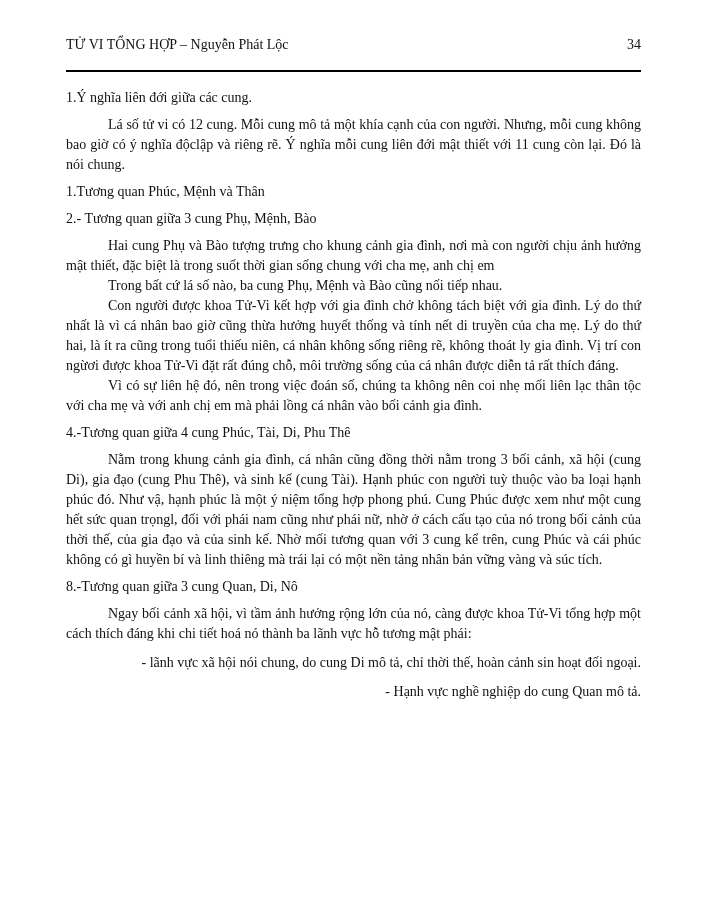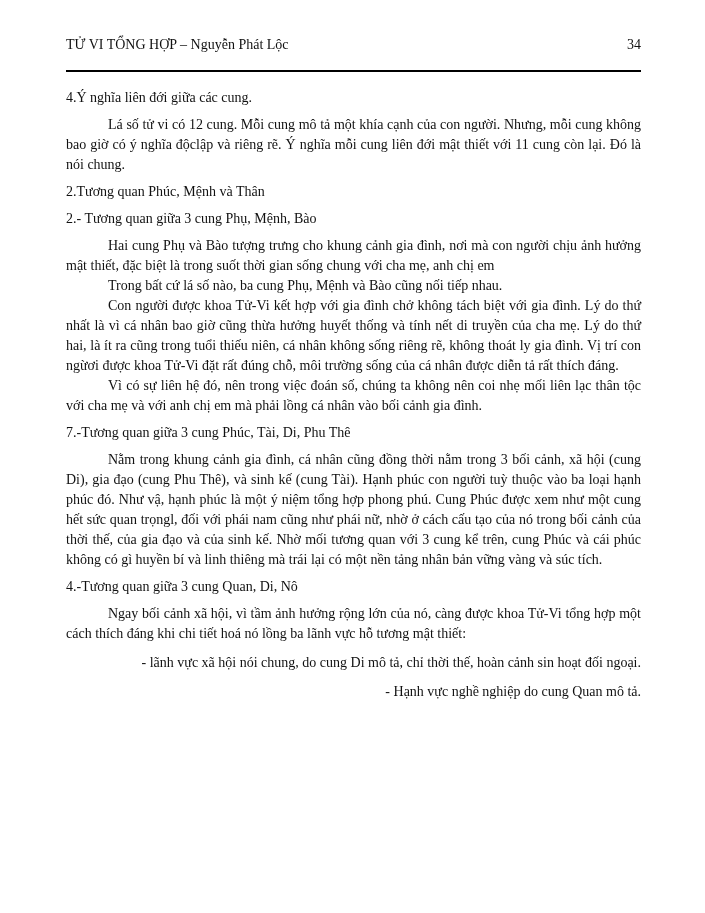--- a/index.html
+++ b/index.html
@@ -54,29 +54,29 @@
 <div class="page">
 
   <div class="hdr">
     <span>TỬ VI TỔNG HỢP – Nguyễn Phát Lộc</span>
     <span>34</span>
   </div>
 
   <hr class="rule">
 
   <div class="content">
-    <div class="h">4.Ý nghĩa liên đới giữa các cung.</div>
+    <div class="h">1.Ý nghĩa liên đới giữa các cung.</div>
     <div class="p">Lá số tử vi có 12 cung. Mỗi cung mô tả một khía cạnh của con người. Nhưng, mỗi cung không bao giờ có ý nghĩa độclập và riêng rẽ. Ý nghĩa mỗi cung liên đới mật thiết với 11 cung còn lại. Đó là nói chung.</div>
-    <div class="h">2.Tương quan Phúc, Mệnh và Thân</div>
+    <div class="h">1.Tương quan Phúc, Mệnh và Thân</div>
     <div class="h">2.- Tương quan giữa 3 cung Phụ, Mệnh, Bào</div>
     <div class="p">Hai cung Phụ và Bào tượng trưng cho khung cảnh gia đình, nơi mà con người chịu ảnh hưởng mật thiết, đặc biệt là trong suốt thời gian sống chung với cha mẹ, anh chị em</div>
     <div class="p">Trong bất cứ lá số nào, ba cung Phụ, Mệnh và Bào cũng nối tiếp nhau.</div>
     <div class="p">Con người được khoa Tử-Vi kết hợp với gia đình chở không tách biệt với gia đình. Lý do thứ nhất là vì cá nhân bao giờ cũng thừa hưởng huyết thống và tính nết di truyền của cha mẹ. Lý do thứ hai, là ít ra cũng trong tuổi thiếu niên, cá nhân không sống riêng rẽ, không thoát ly gia đình. Vị trí con ngừơi được khoa Tử-Vi đặt rất đúng chỗ, môi trường sống của cá nhân được diễn tả rất thích đáng.</div>
     <div class="p">Vì có sự liên hệ đó, nên trong việc đoán số, chúng ta không nên coi nhẹ mối liên lạc thân tộc với cha mẹ và với anh chị em mà phải lồng cá nhân vào bối cảnh gia đình.</div>
-    <div class="h">7.-Tương quan giữa 3 cung Phúc, Tài, Di, Phu Thê</div>
+    <div class="h">4.-Tương quan giữa 4 cung Phúc, Tài, Di, Phu Thê</div>
     <div class="p">Nằm trong khung cảnh gia đình, cá nhân cũng đồng thời nằm trong 3 bối cảnh, xã hội (cung Di), gia đạo (cung Phu Thê), và sinh kế (cung Tài). Hạnh phúc con người tuỳ thuộc vào ba loại hạnh phúc đó. Như vậ, hạnh phúc là một ý niệm tổng hợp phong phú. Cung Phúc được xem như một cung hết sức quan trọngl, đối với phái nam cũng như phái nữ, nhờ ở cách cấu tạo của nó trong bối cảnh của thời thế, của gia đạo và của sinh kế. Nhờ mối tương quan với 3 cung kể trên, cung Phúc và cái phúc không có gì huyền bí và linh thiêng mà trái lại có một nền tảng nhân bản vững vàng và súc tích.</div>
-    <div class="h">4.-Tương quan giữa 3 cung Quan, Di, Nô</div>
-    <div class="p">Ngay bối cảnh xã hội, vì tầm ảnh hưởng rộng lớn của nó, càng được khoa Tử-Vi tổng hợp một cách thích đáng khi chi tiết hoá nó lồng ba lãnh vực hỗ tương mật thiết:</div>
+    <div class="h">8.-Tương quan giữa 3 cung Quan, Di, Nô</div>
+    <div class="p">Ngay bối cảnh xã hội, vì tầm ảnh hưởng rộng lớn của nó, càng được khoa Tử-Vi tổng hợp một cách thích đáng khi chi tiết hoá nó thành ba lãnh vực hỗ tương mật phái:</div>
     <div class="b">-  lãnh vực xã hội nói chung, do cung Di mô tả, chỉ thời thế, hoàn cảnh sin hoạt đối ngoại.</div>
     <div class="b">-  Hạnh vực nghề nghiệp do cung Quan mô tả.</div>
   </div>
 
 </div>
 
 </body></html>

